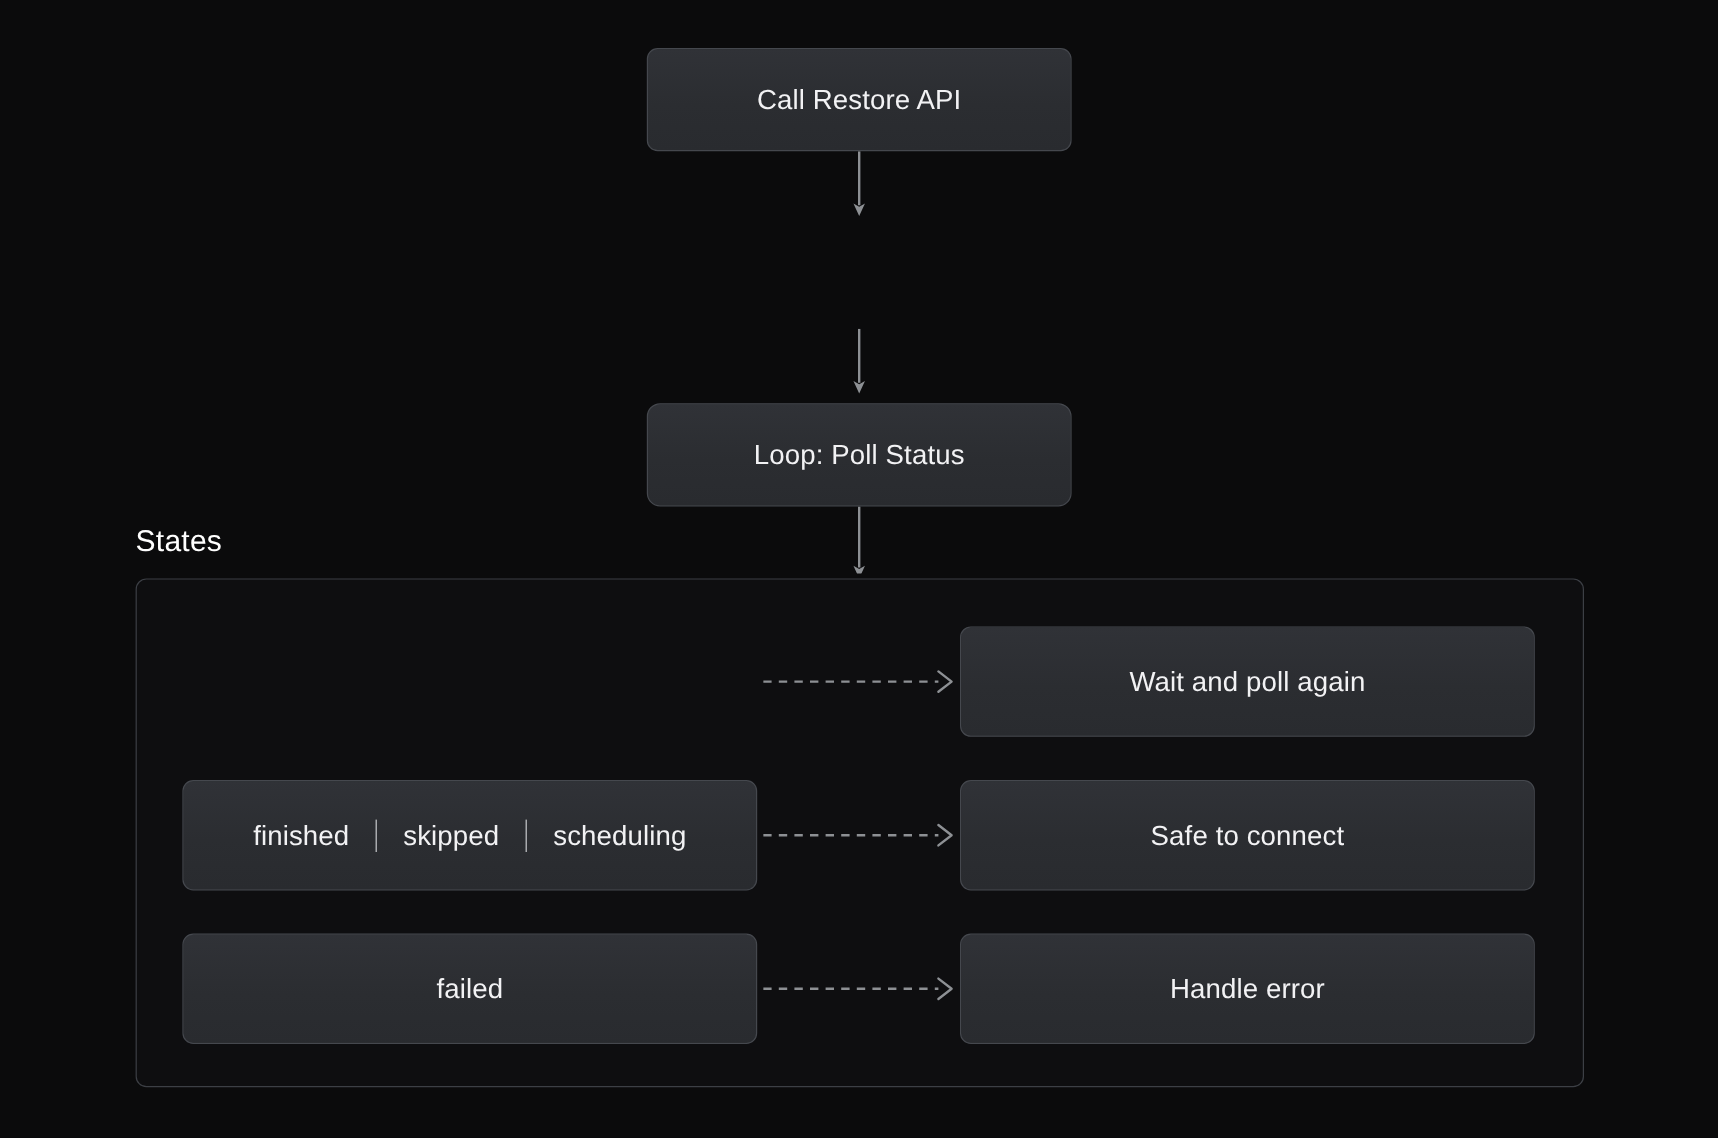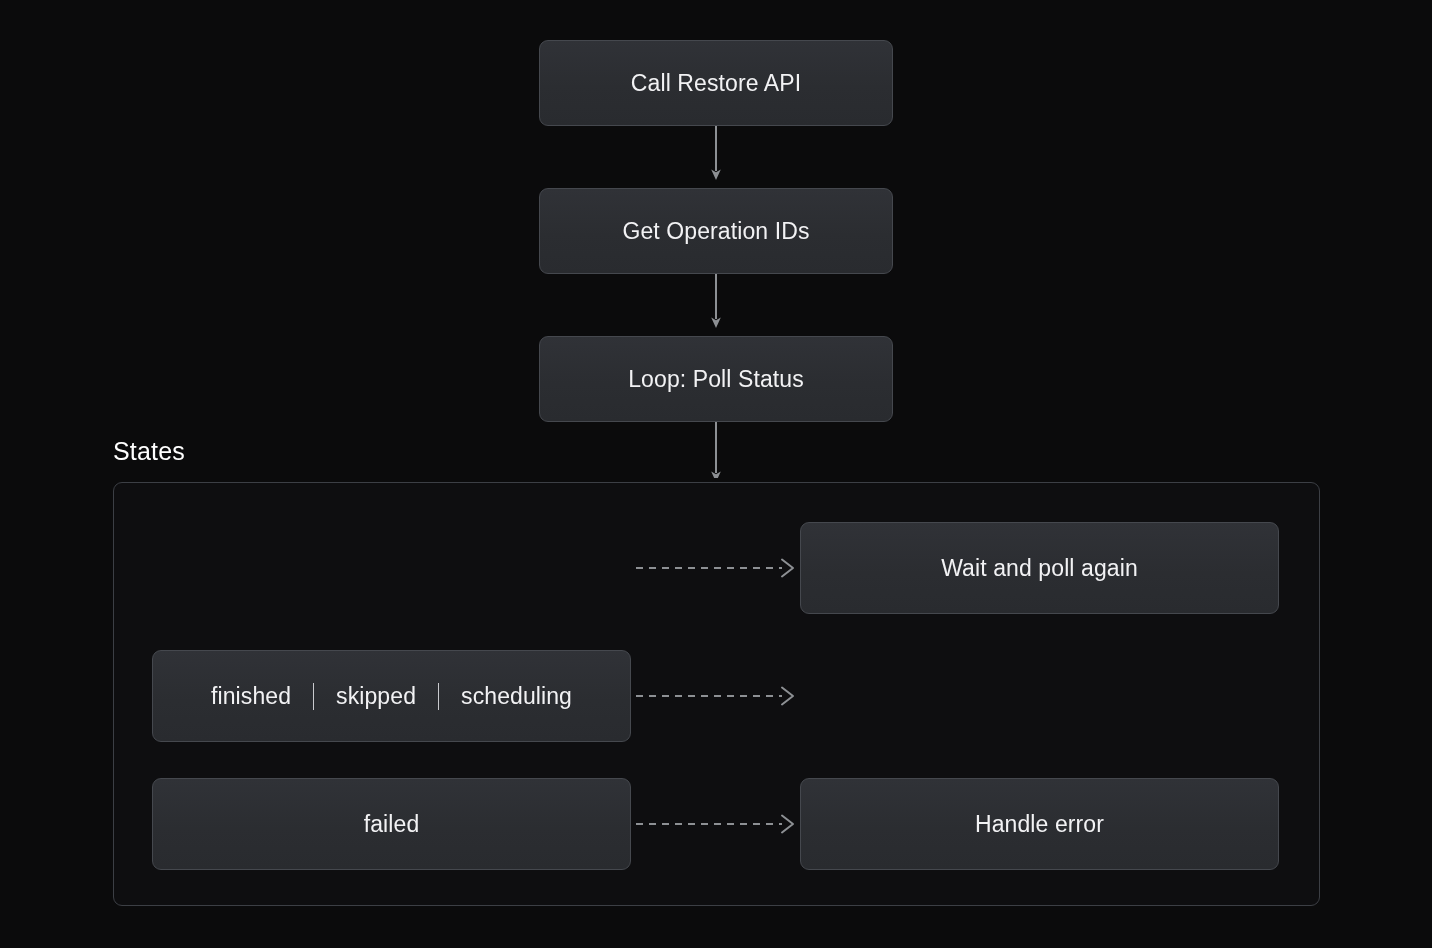--- a/index.html
+++ b/index.html
@@ -44,21 +44,21 @@
 
   
   .flow-node {
     left: 539px;
     width: 354px;
     height: 86px;
     font-size: 23px;
   }
   #node-call-restore  { top: 40px; }
   #node-get-ops       { top: 188px; }
-  #node-loop-poll     { top: 336px; }
+  #node-loop-poll     { top: 336px; border-radius: 11px; }
 
   
   .v-arrow {
     position: absolute;
     left: 710px;
     width: 12px;
     height: 56px;
     overflow: visible;
   }
   #arrow-call-to-get  { top: 126px; }
@@ -140,23 +140,20 @@
     <span class="node-label">Call Restore API</span>
   </div>
 
   <div class="v-arrow" id="arrow-call-to-get">
     <svg width="12" height="56" viewBox="0 0 12 56">
       <line x1="6" y1="0" x2="6" y2="45" stroke="#8d9094" stroke-width="2"></line>
       <path d="M6 54 L1.2 43.5 L6 46.2 L10.8 43.5 Z" fill="#8d9094"></path>
     </svg>
   </div>
 
-  <div class="node flow-node" id="node-get-ops">
-    <span class="node-label">Get Operation IDs</span>
-  </div>
 
   <div class="v-arrow" id="arrow-get-to-loop">
     <svg width="12" height="56" viewBox="0 0 12 56">
       <line x1="6" y1="0" x2="6" y2="45" stroke="#8d9094" stroke-width="2"></line>
       <path d="M6 54 L1.2 43.5 L6 46.2 L10.8 43.5 Z" fill="#8d9094"></path>
     </svg>
   </div>
 
   <div class="node flow-node" id="node-loop-poll">
     <span class="node-label">Loop: Poll Status</span>
@@ -195,20 +192,23 @@
     </span>
   </div>
 
   <div class="dashed-arrow" id="arrow-finished-safe">
     <svg width="164" height="22" viewBox="0 0 164 22">
       <line x1="0" y1="11" x2="146" y2="11" stroke="#8d9094" stroke-width="2" stroke-dasharray="7 6"></line>
       <path d="M146 2.5 L157 11 L146 19.5" fill="none" stroke="#8d9094" stroke-width="2" stroke-linecap="round" stroke-linejoin="round"></path>
     </svg>
   </div>
 
+  <div class="node action-node col-right row-2">
+    <span class="node-label">Safe to connect</span>
+  </div>
 
   <div class="node state-node col-left row-3">
     <span class="state-list">
       <span class="state-token">failed</span>
     </span>
   </div>
 
   <div class="dashed-arrow" id="arrow-failed-error">
     <svg width="164" height="22" viewBox="0 0 164 22">
       <line x1="0" y1="11" x2="146" y2="11" stroke="#8d9094" stroke-width="2" stroke-dasharray="7 6"></line>

